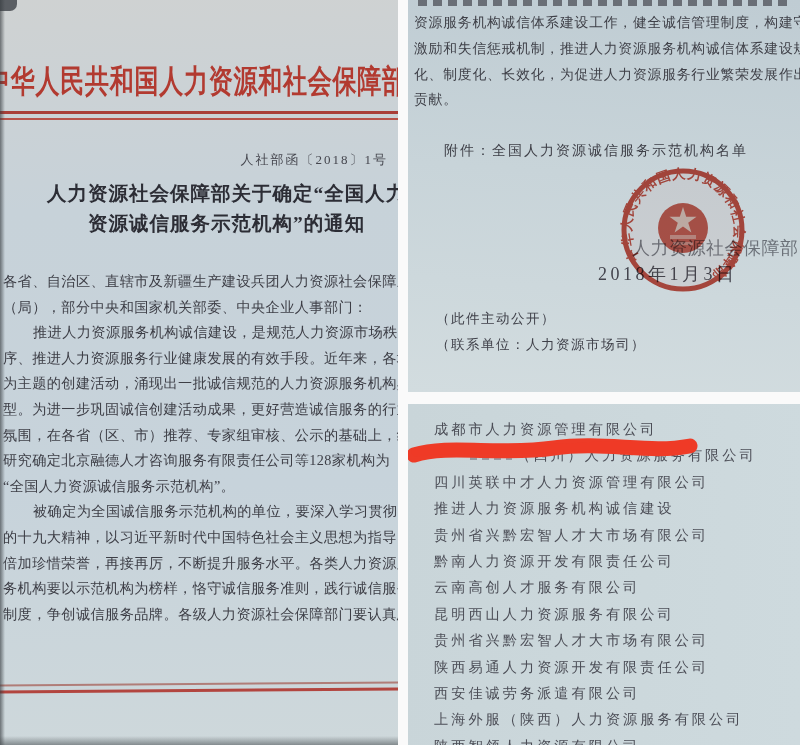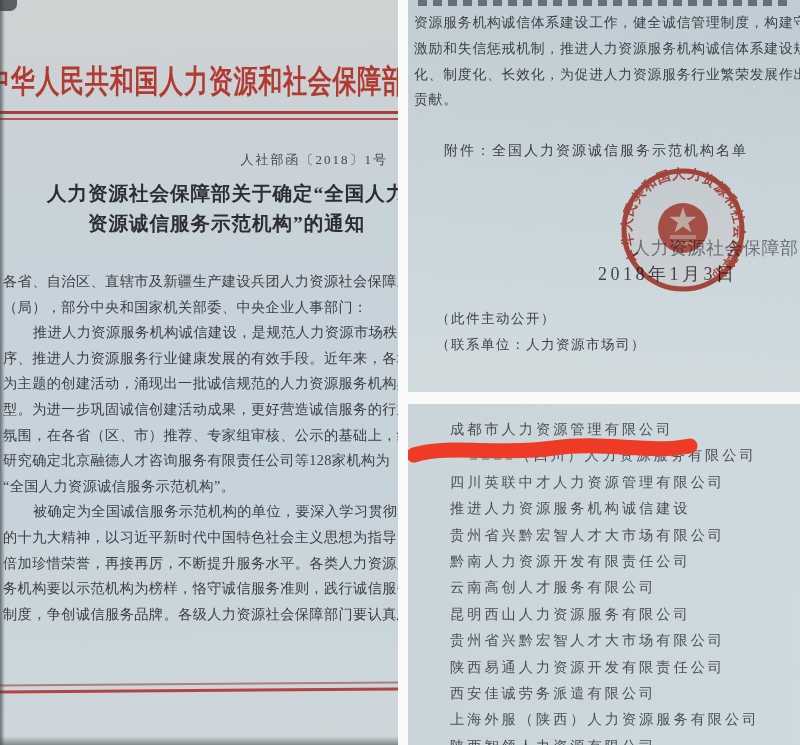--- a/index.html
+++ b/index.html
@@ -44,21 +44,21 @@
     color:#44454e;z-index:1;}
   .seal{position:absolute;left:200px;top:155px;width:150px;height:150px;z-index:2;
     mix-blend-mode:multiply;opacity:.92;}
   .note{position:absolute;left:28px;font-size:13.5px;letter-spacing:1.5px;color:#3f4049;}
   .note.n1{top:310px;}
   .note.n2{top:336px;}
   
   .panel.rbottom{left:408px;top:404px;width:392px;height:341px;
     background:linear-gradient(92deg,#c9d5d9 0%,#cedade 100%);}
   .company-list{position:absolute;top:12px;left:0;width:392px;}
-  .company{height:26.4px;line-height:26.4px;padding-left:42px;font-size:14.2px;
+  .company{height:26.4px;line-height:26.4px;padding-left:26px;font-size:14.2px;
     letter-spacing:3px;color:#4c4e57;white-space:nowrap;}
   .company.redacted{padding-left:62px;}
   .smudge{display:inline-block;width:42px;height:7px;margin-right:4px;opacity:.45;
     background:repeating-linear-gradient(90deg,#565862 0 7px,transparent 7px 12px);vertical-align:baseline;}
   .marker{position:absolute;left:-4px;top:31px;width:296px;height:32px;z-index:3;}
 </style>
 </head>
 <body>
 
 <div class="stage">

